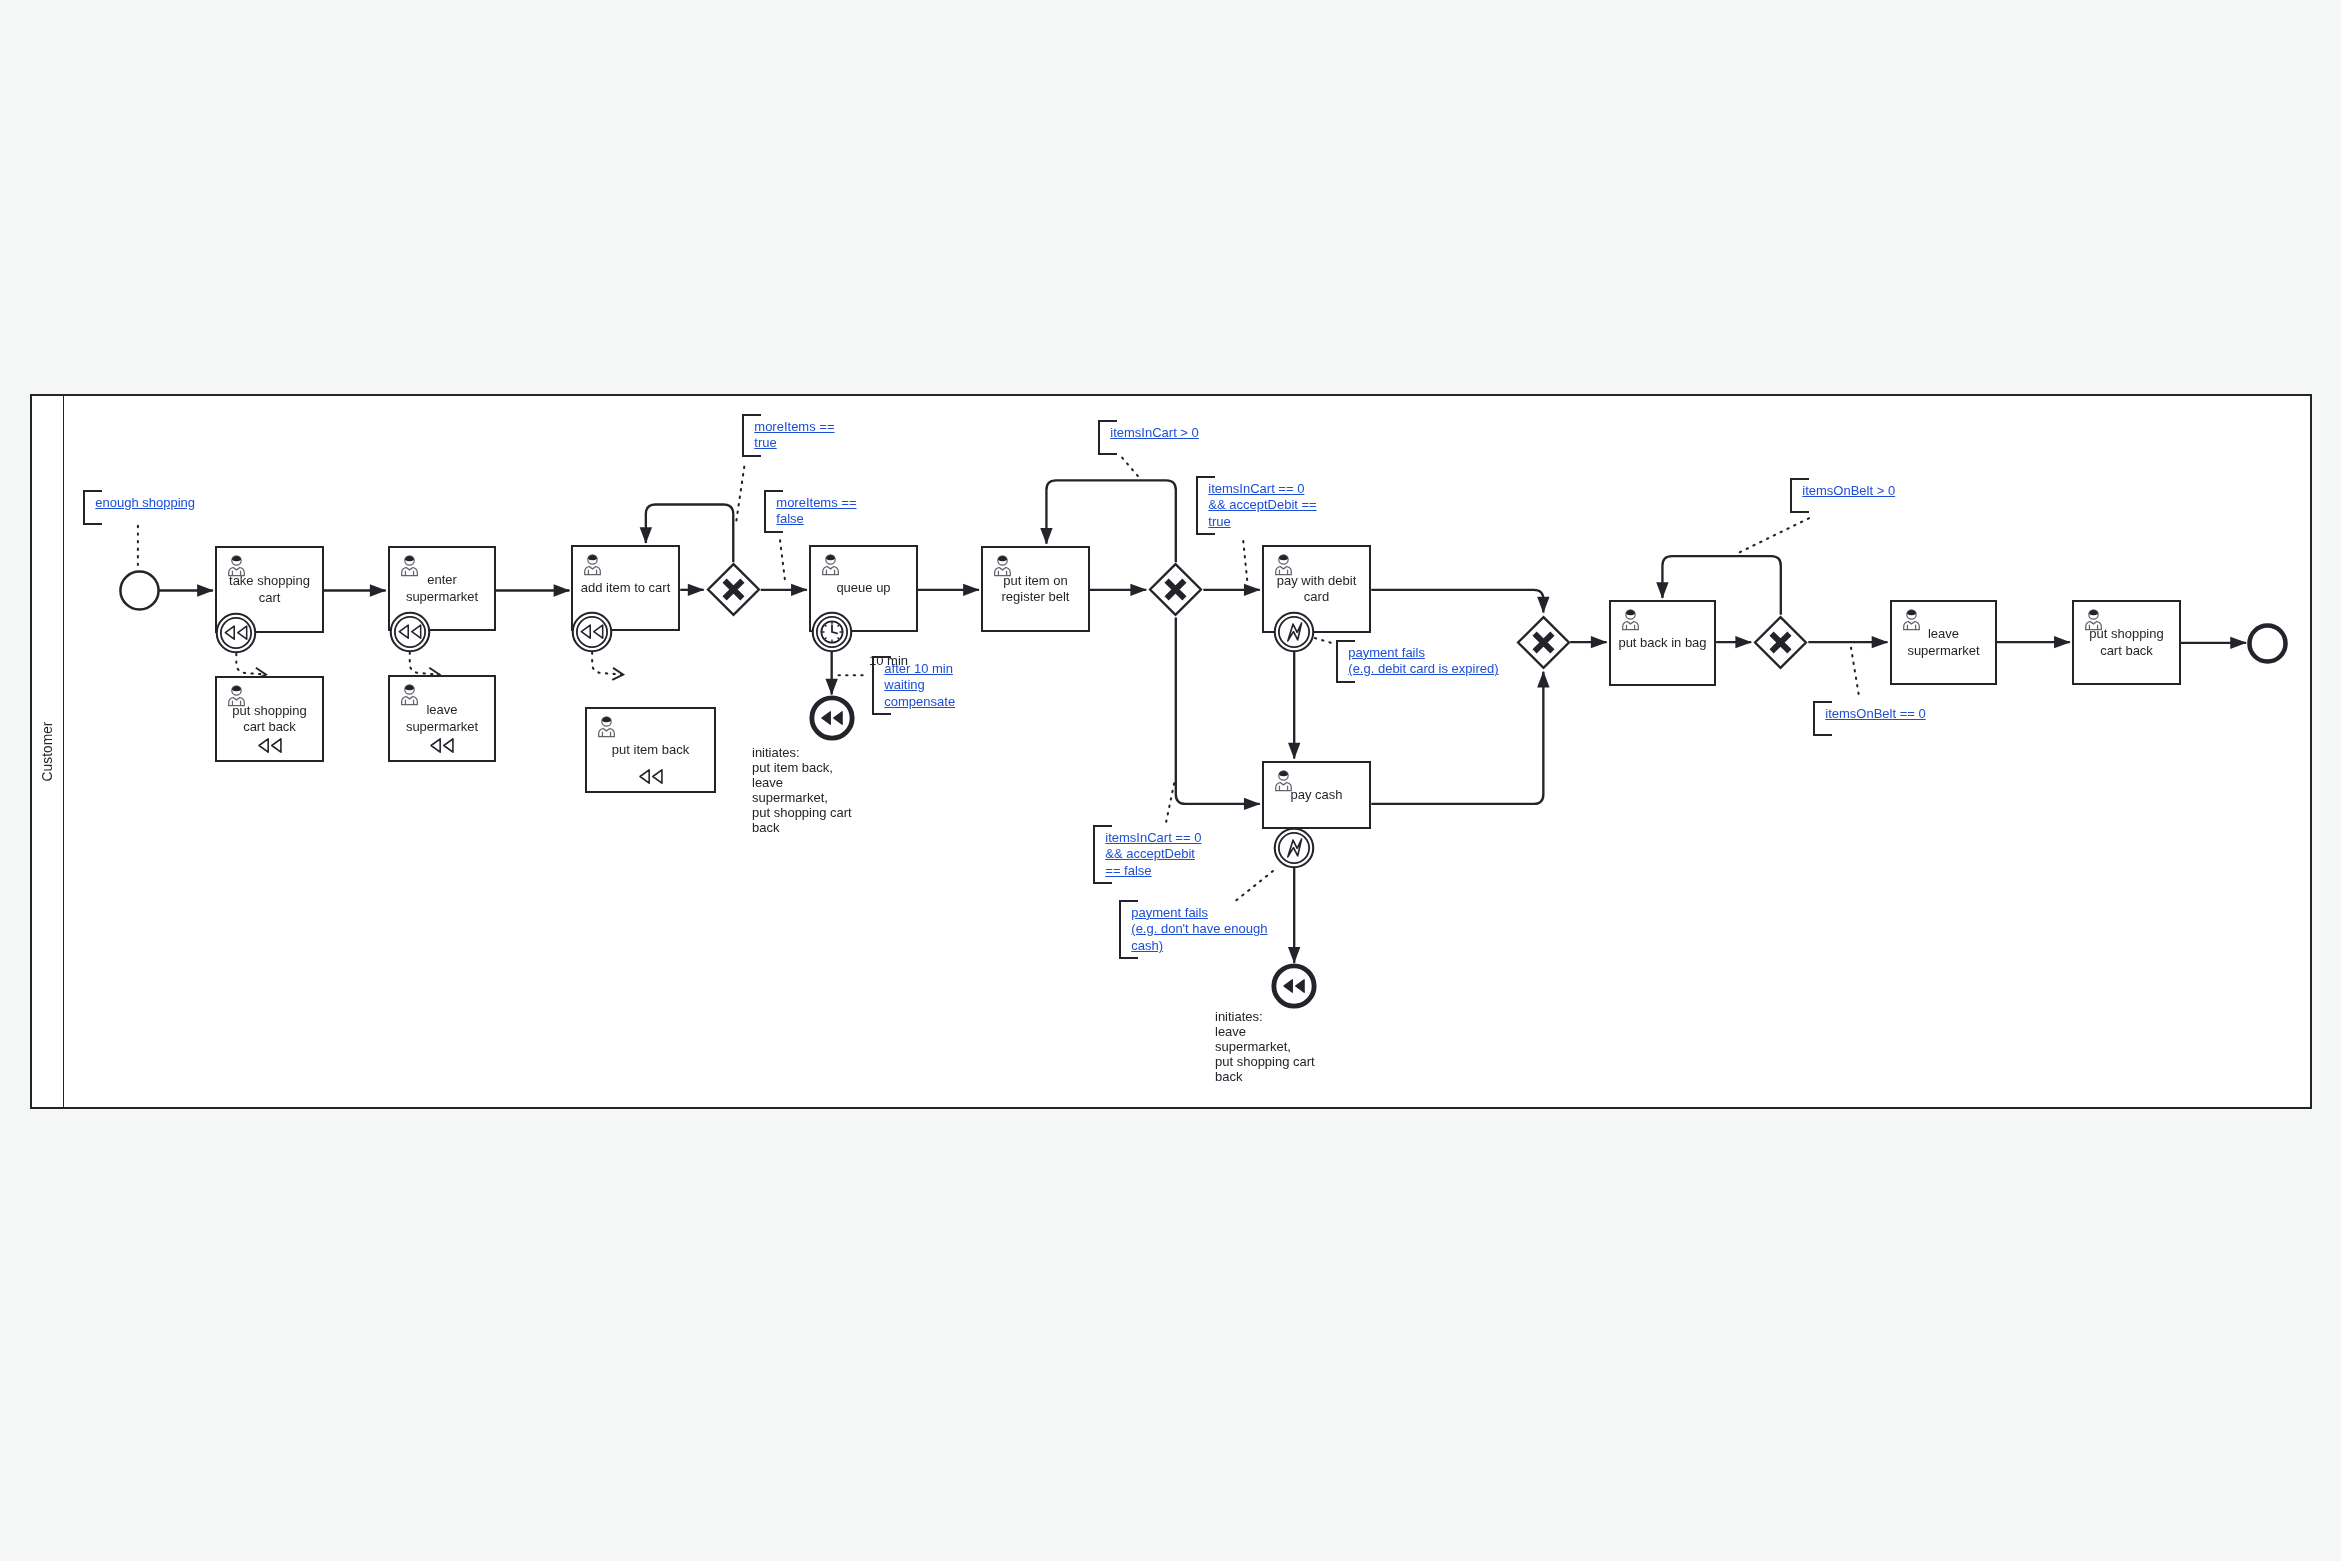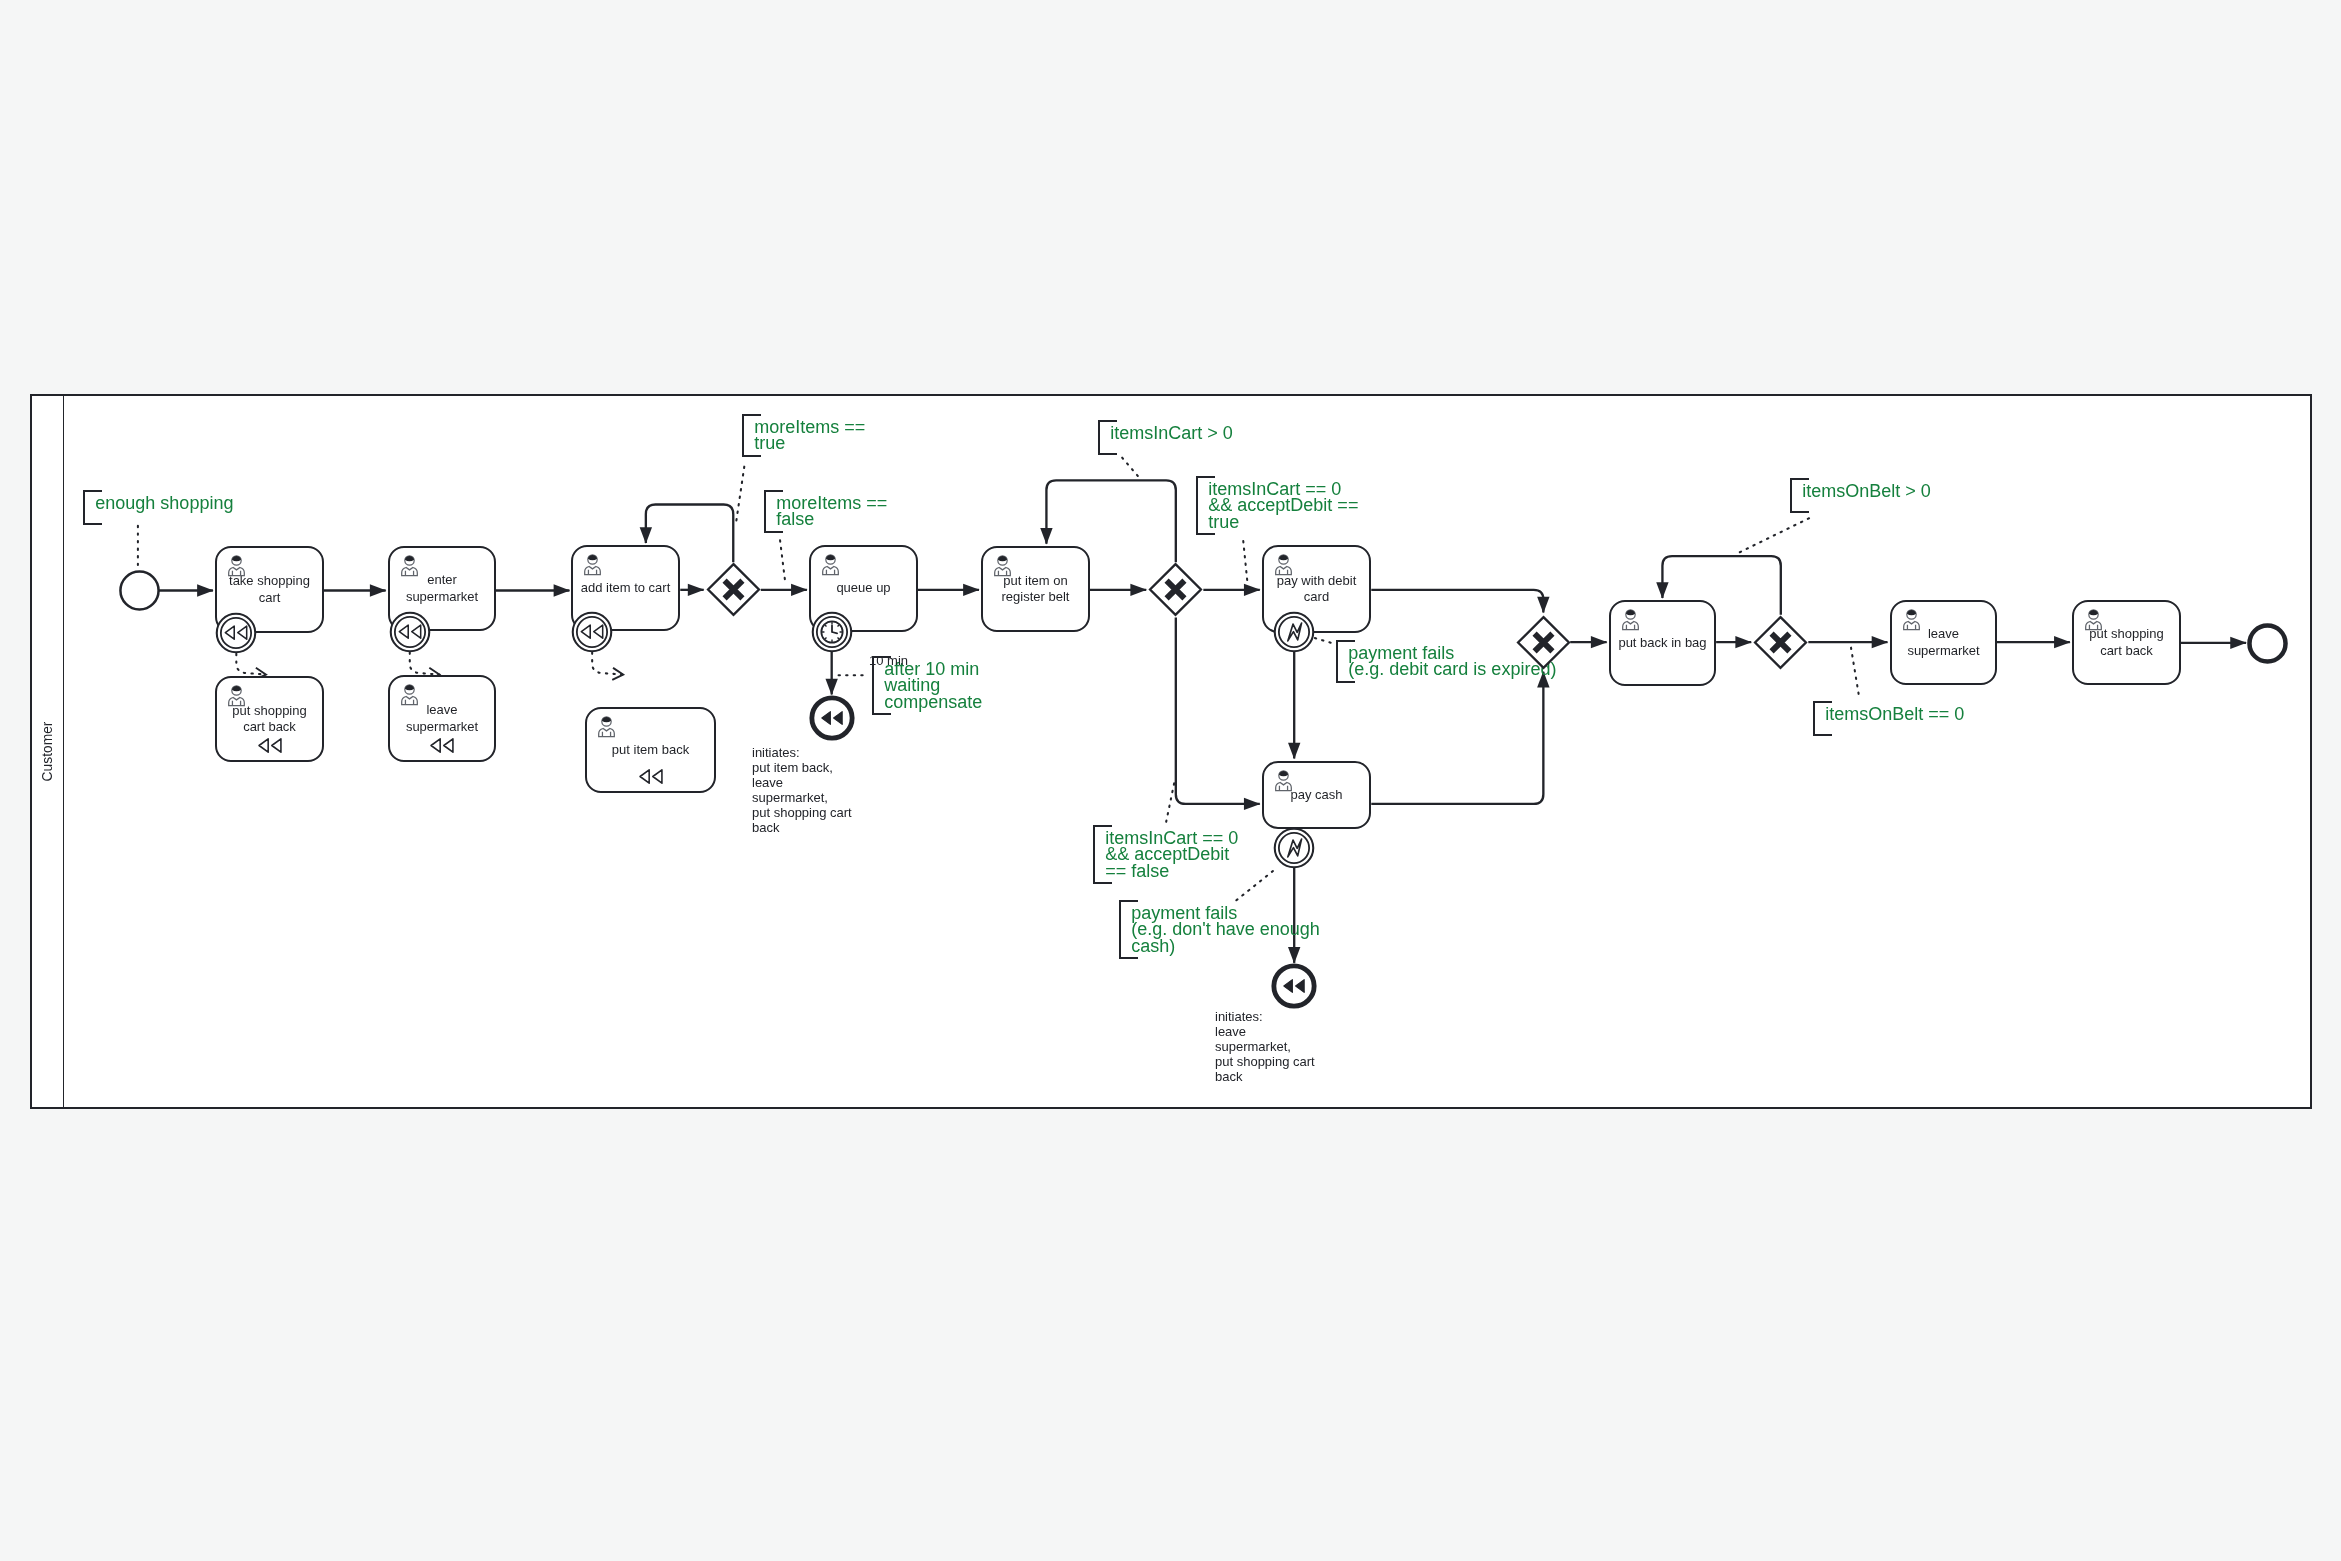--- a/index.html
+++ b/index.html
@@ -16,30 +16,30 @@
   .lane-strip{position:absolute;left:0;top:0;width:32px;height:100%;
     border-right:1.4px solid #22242a;box-sizing:border-box;}
   .lane-label{position:absolute;left:0;top:0;width:32px;height:100%;
     display:flex;align-items:center;justify-content:center;}
   .lane-label span{transform:rotate(-90deg);white-space:nowrap;font-size:13.8px;color:#22242a;}
   
   svg.wires{position:absolute;left:0;top:0;z-index:1;}
   .flow{fill:none;stroke:#22242a;stroke-width:3.4px;}
   .assoc{fill:none;stroke:#22242a;stroke-width:3px;stroke-dasharray:2 9;stroke-linecap:round;}
   
-  .task{position:absolute;box-sizing:border-box;border:2.3px solid #22242a;border-radius:16px;
+  .task{position:absolute;box-sizing:border-box;border:2.3px solid #22242a;border-radius:0;
     background:#fff;display:flex;align-items:center;justify-content:center;text-align:center;
     font-size:13px;line-height:16.5px;color:#1f2126;z-index:2;padding:2.8px 6.9px;}
   .uicon{position:absolute;top:4.8px;left:6.9px;width:25px;height:25px;}
   .comp-marker{position:absolute;bottom:6.2px;left:50%;transform:translateX(-50%);width:27.5px;height:17px;}
   
   .node{position:absolute;z-index:3;}
   
   .annot{position:absolute;border-left:2.1px solid #22242a;padding:4.8px 0 4.8px 10.3px;
-    font-size:18px;line-height:16.5px;white-space:pre-line;color:#15803d;z-index:2;}
+    font-size:13px;line-height:16.5px;white-space:pre-line;color:#1d4ed8;z-index:2;text-decoration:underline;}
   .annot::before,.annot::after{content:"";position:absolute;left:0;width:17px;height:2.1px;background:#22242a;}
   .annot::before{top:0}
   .annot::after{bottom:0}
   .note{position:absolute;font-size:13px;line-height:15px;
     white-space:pre-line;color:#22242a;z-index:2;}
   .flow-label{position:absolute;font-size:13px;color:#22242a;z-index:2;white-space:nowrap;margin-left:32px;}
   .hidden-defs{position:absolute;width:0;height:0;overflow:hidden;}
 </style>
 </head>
 <body>

